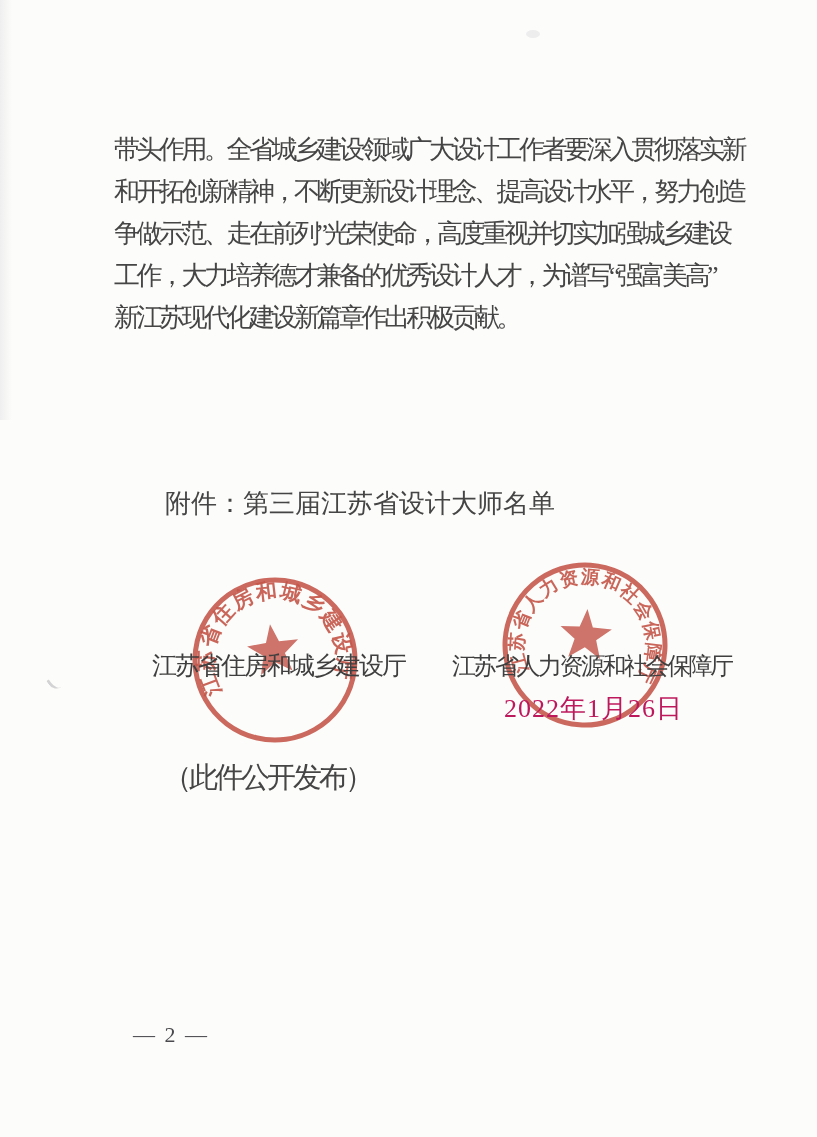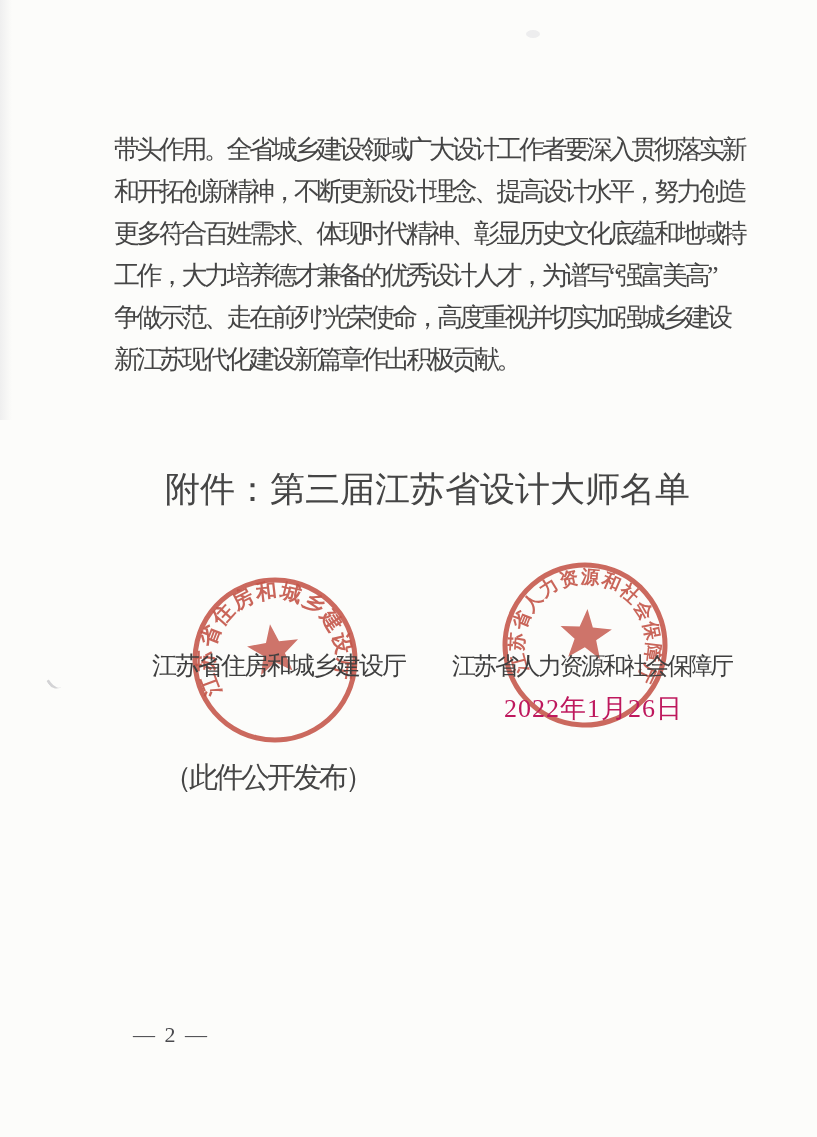--- a/index.html
+++ b/index.html
@@ -28,22 +28,22 @@
     position:absolute;left:526px;top:30px;width:14px;height:8px;
     background:#ededee;border-radius:50%;
   }
   .body-text{
     position:absolute;left:114px;top:129px;
     color:var(--ink);
     font-size:26px;line-height:42px;letter-spacing:-3.5px;
   }
   .body-line{white-space:nowrap;height:42px;}
   .attachment-line{
-    position:absolute;left:165px;top:473px;
-    color:var(--ink);font-size:35px;line-height:34px;letter-spacing:0;
+    position:absolute;left:165px;top:487px;
+    color:var(--ink);font-size:26px;line-height:34px;letter-spacing:0;
     white-space:nowrap;
   }
   .agency{
     position:absolute;color:#3f3f3f;white-space:nowrap;
   }
   .agency-left{left:152px;top:649px;font-size:25px;letter-spacing:-2px;}
   .agency-right{left:452px;top:650px;font-size:24px;letter-spacing:-2.5px;}
   .issue-date{
     position:absolute;left:504px;top:691px;
     color:#be185d;font-size:26px;letter-spacing:1px;white-space:nowrap;
@@ -82,23 +82,22 @@
 <body>
 
 <div class="page">
 
   <div class="scan-edge"></div>
   <div class="scan-smudge"></div>
 
   <div class="body-text">
     <div class="body-line">带头作用。全省城乡建设领域广大设计工作者要深入贯彻落实新</div>
     <div class="body-line">和开拓创新精神，不断更新设计理念、提高设计水平，努力创造</div>
-    <div class="body-line">更多符合百姓需求、体现时代精神、彰显历史文化底蕴和地域特</div>
+    <div class="body-line">争做示范、走在前列”光荣使命，高度重视并切实加强城乡建设</div>
     <div class="body-line">工作，大力培养德才兼备的优秀设计人才，为谱写“强富美高”</div>
-    <div class="body-line">争做示范、走在前列”光荣使命，高度重视并切实加强城乡建设</div>
     <div class="body-line">新江苏现代化建设新篇章作出积极贡献。</div>
   </div>
 
   <div class="attachment-line">附件：第三届江苏省设计大师名单</div>
 
   <div class="seal seal-left">
     <svg viewBox="0 0 186 186" xmlns="http://www.w3.org/2000/svg">
       <defs>
         <path id="arcL" d="M 36.8 119.2 A 62 62 0 1 1 149.2 119.2" fill="none"></path>
       </defs>

